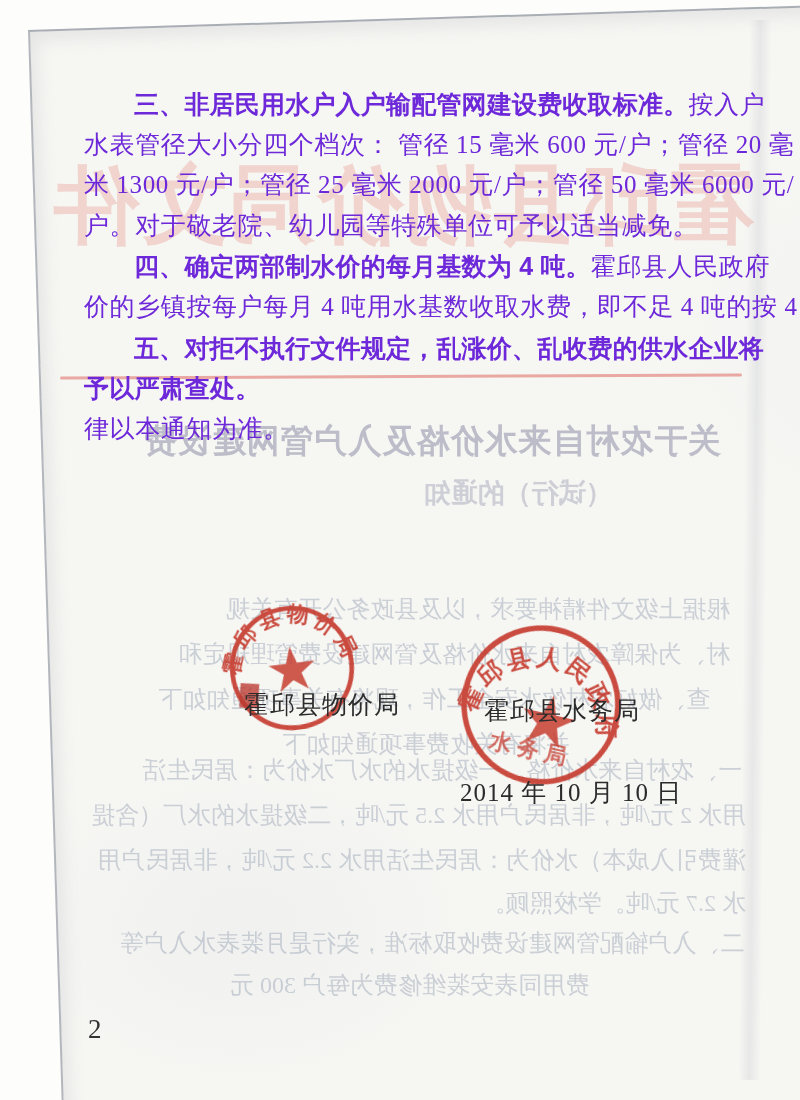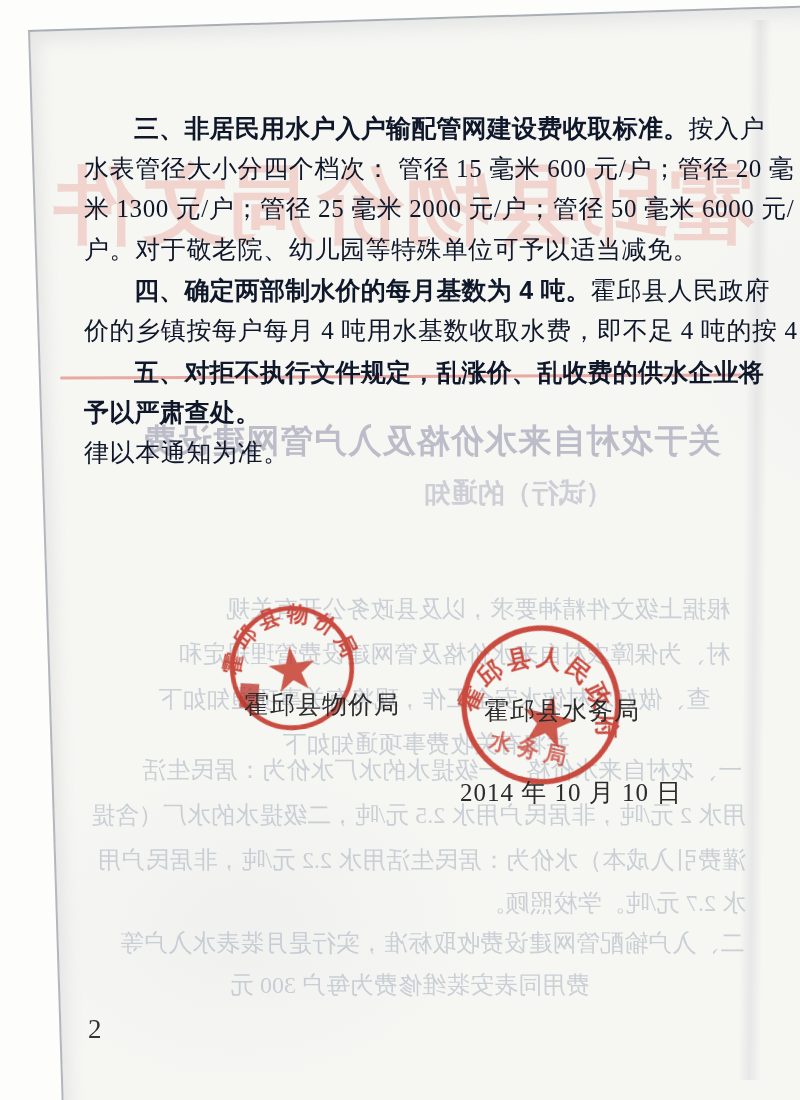--- a/index.html
+++ b/index.html
@@ -62,22 +62,22 @@
     position:absolute;height:30px;
     font-size:24px;line-height:30px;
     color:rgba(142,154,174,0.42);
     transform:scaleX(-1);
     white-space:nowrap;overflow:hidden;
   }
   .ghostline.center{text-align:center;}
 
   
   .doc-body{
-    position:absolute;left:84px;top:108px;width:672px;
-    font-size:25px;color:#0f172a;
+    position:absolute;left:84px;top:84px;width:672px;
+    font-size:25px;color:#6d28d9;
   }
   .bline{
     height:40.6px;line-height:40.6px;white-space:nowrap;letter-spacing:0.6px;
   }
   .bline b{
     font-family:"Liberation Sans","DejaVu Sans",sans-serif;
     font-weight:700;letter-spacing:0.2px;
   }
   .ind{display:inline-block;width:50px;}
 

